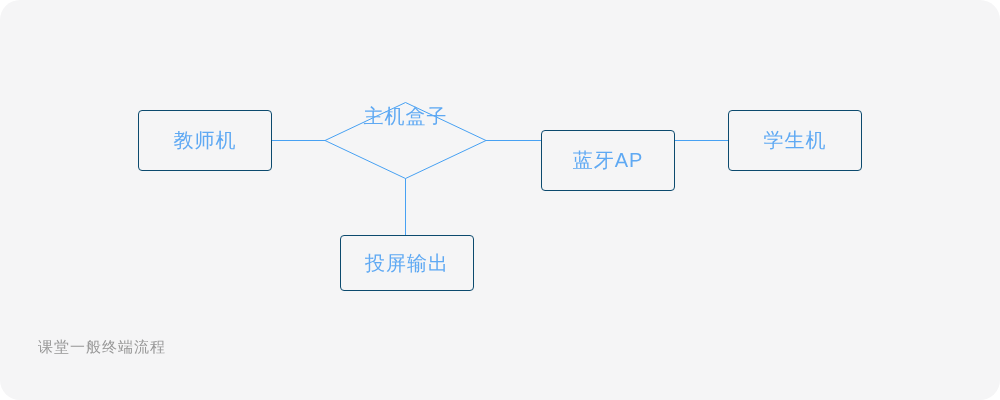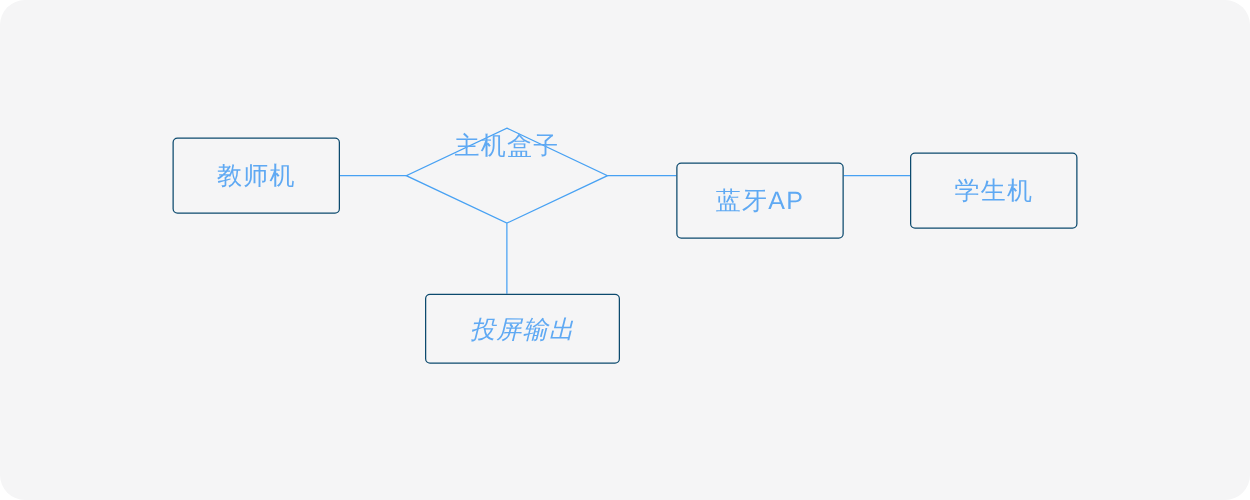--- a/index.html
+++ b/index.html
@@ -73,22 +73,23 @@
   </div>
 
   <div class="diamond-label" style="left:325px; top:103px; width:161px; height:76px;">
     <span>主机盒子</span>
   </div>
 
   <div class="node" style="left:541px; top:110px; width:134px; height:61px;margin-top:20px;">
     <span class="node-label">蓝牙AP</span>
   </div>
 
-  <div class="node" style="left:728px; top:122px; width:134px; height:61px;">
+  <div class="node" style="left:728px; top:110px; width:134px; height:61px;">
     <span class="node-label">学生机</span>
   </div>
 
-  <div class="node" style="left:340px; top:235px; width:156px; height:56px;font-style:italic;">
+  <div class="node" style="left:340px; top:235px; width:134px; height:56px;">
     <span class="node-label">投屏输出</span>
   </div>
 
+  <div class="caption">课堂一般终端流程</div>
 
 </div>
 
 </body></html>

